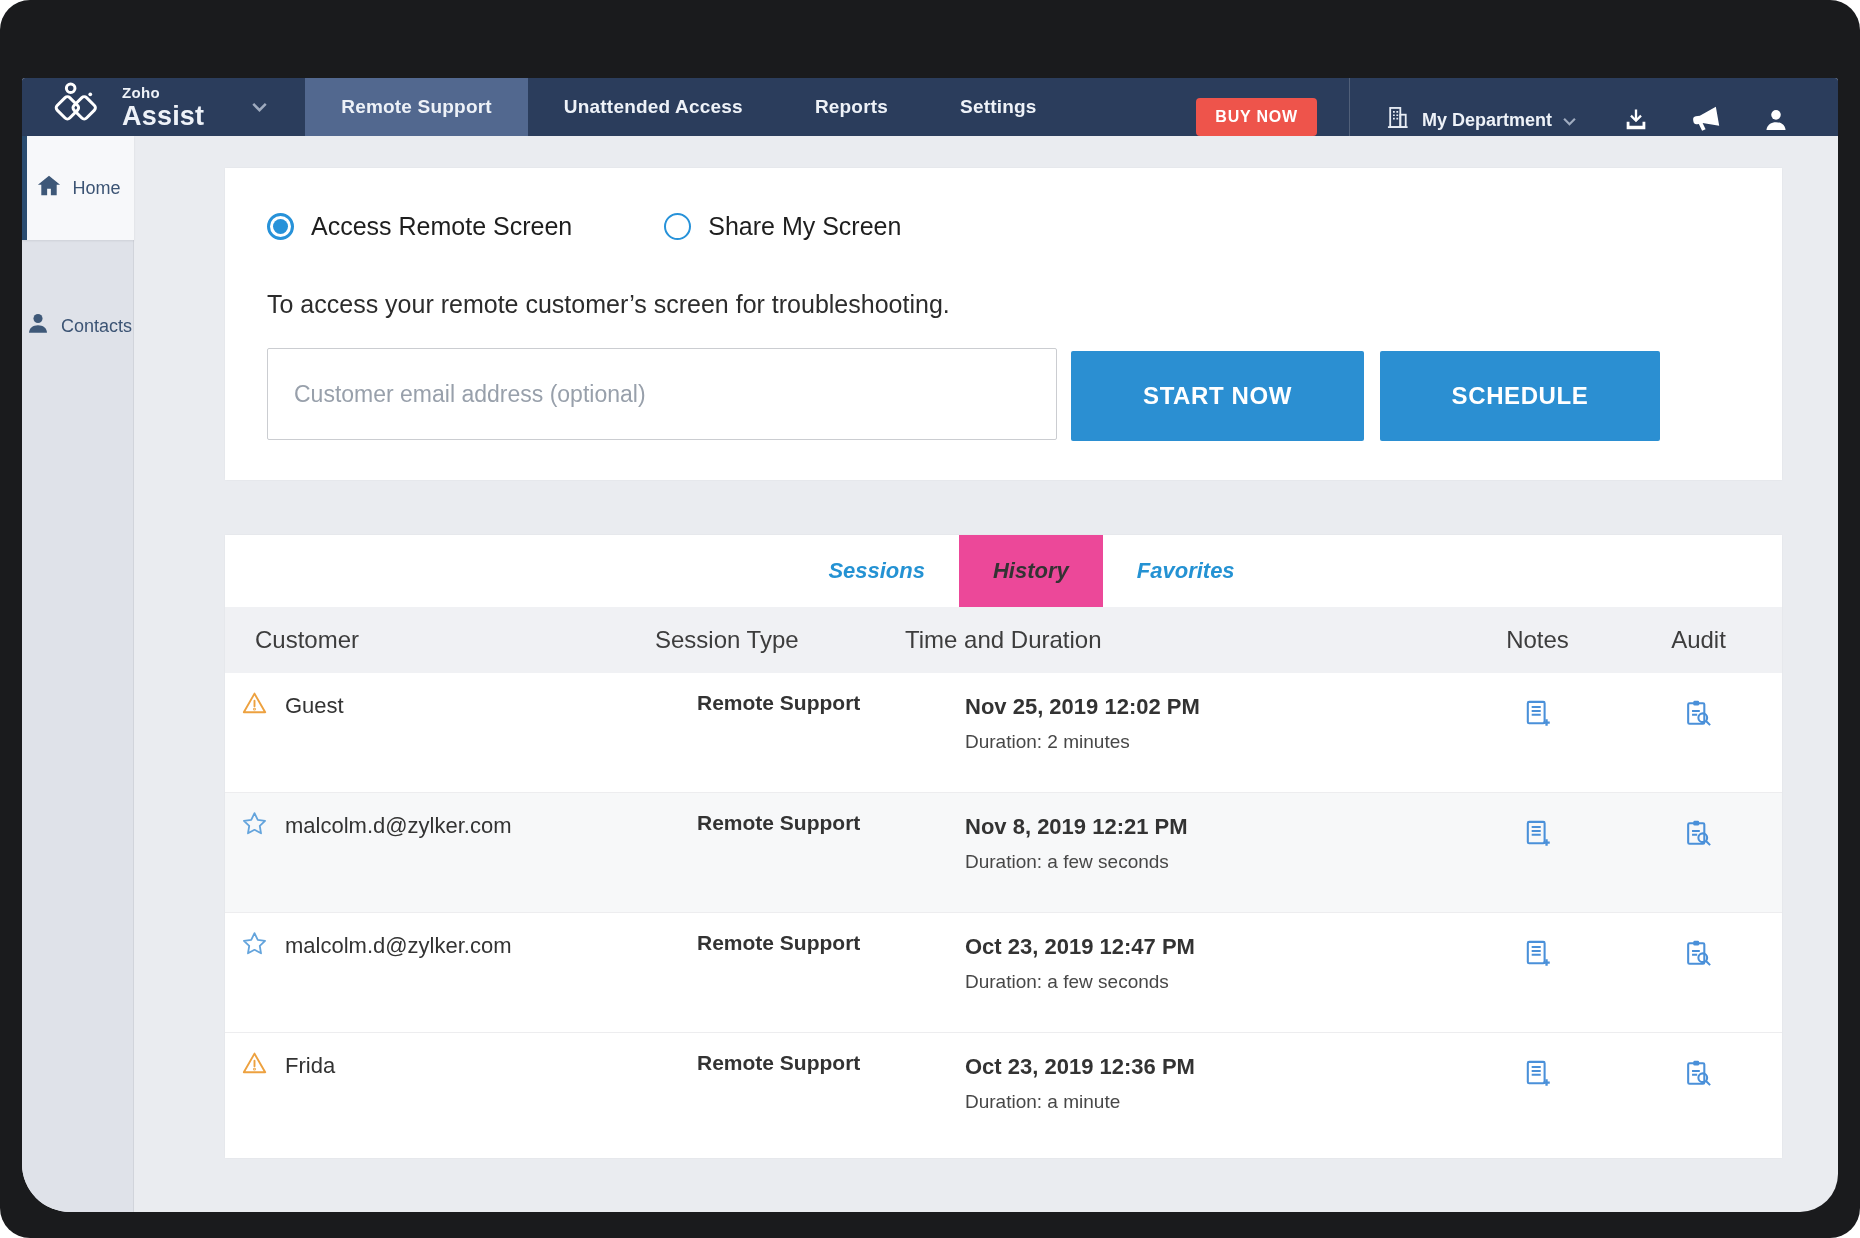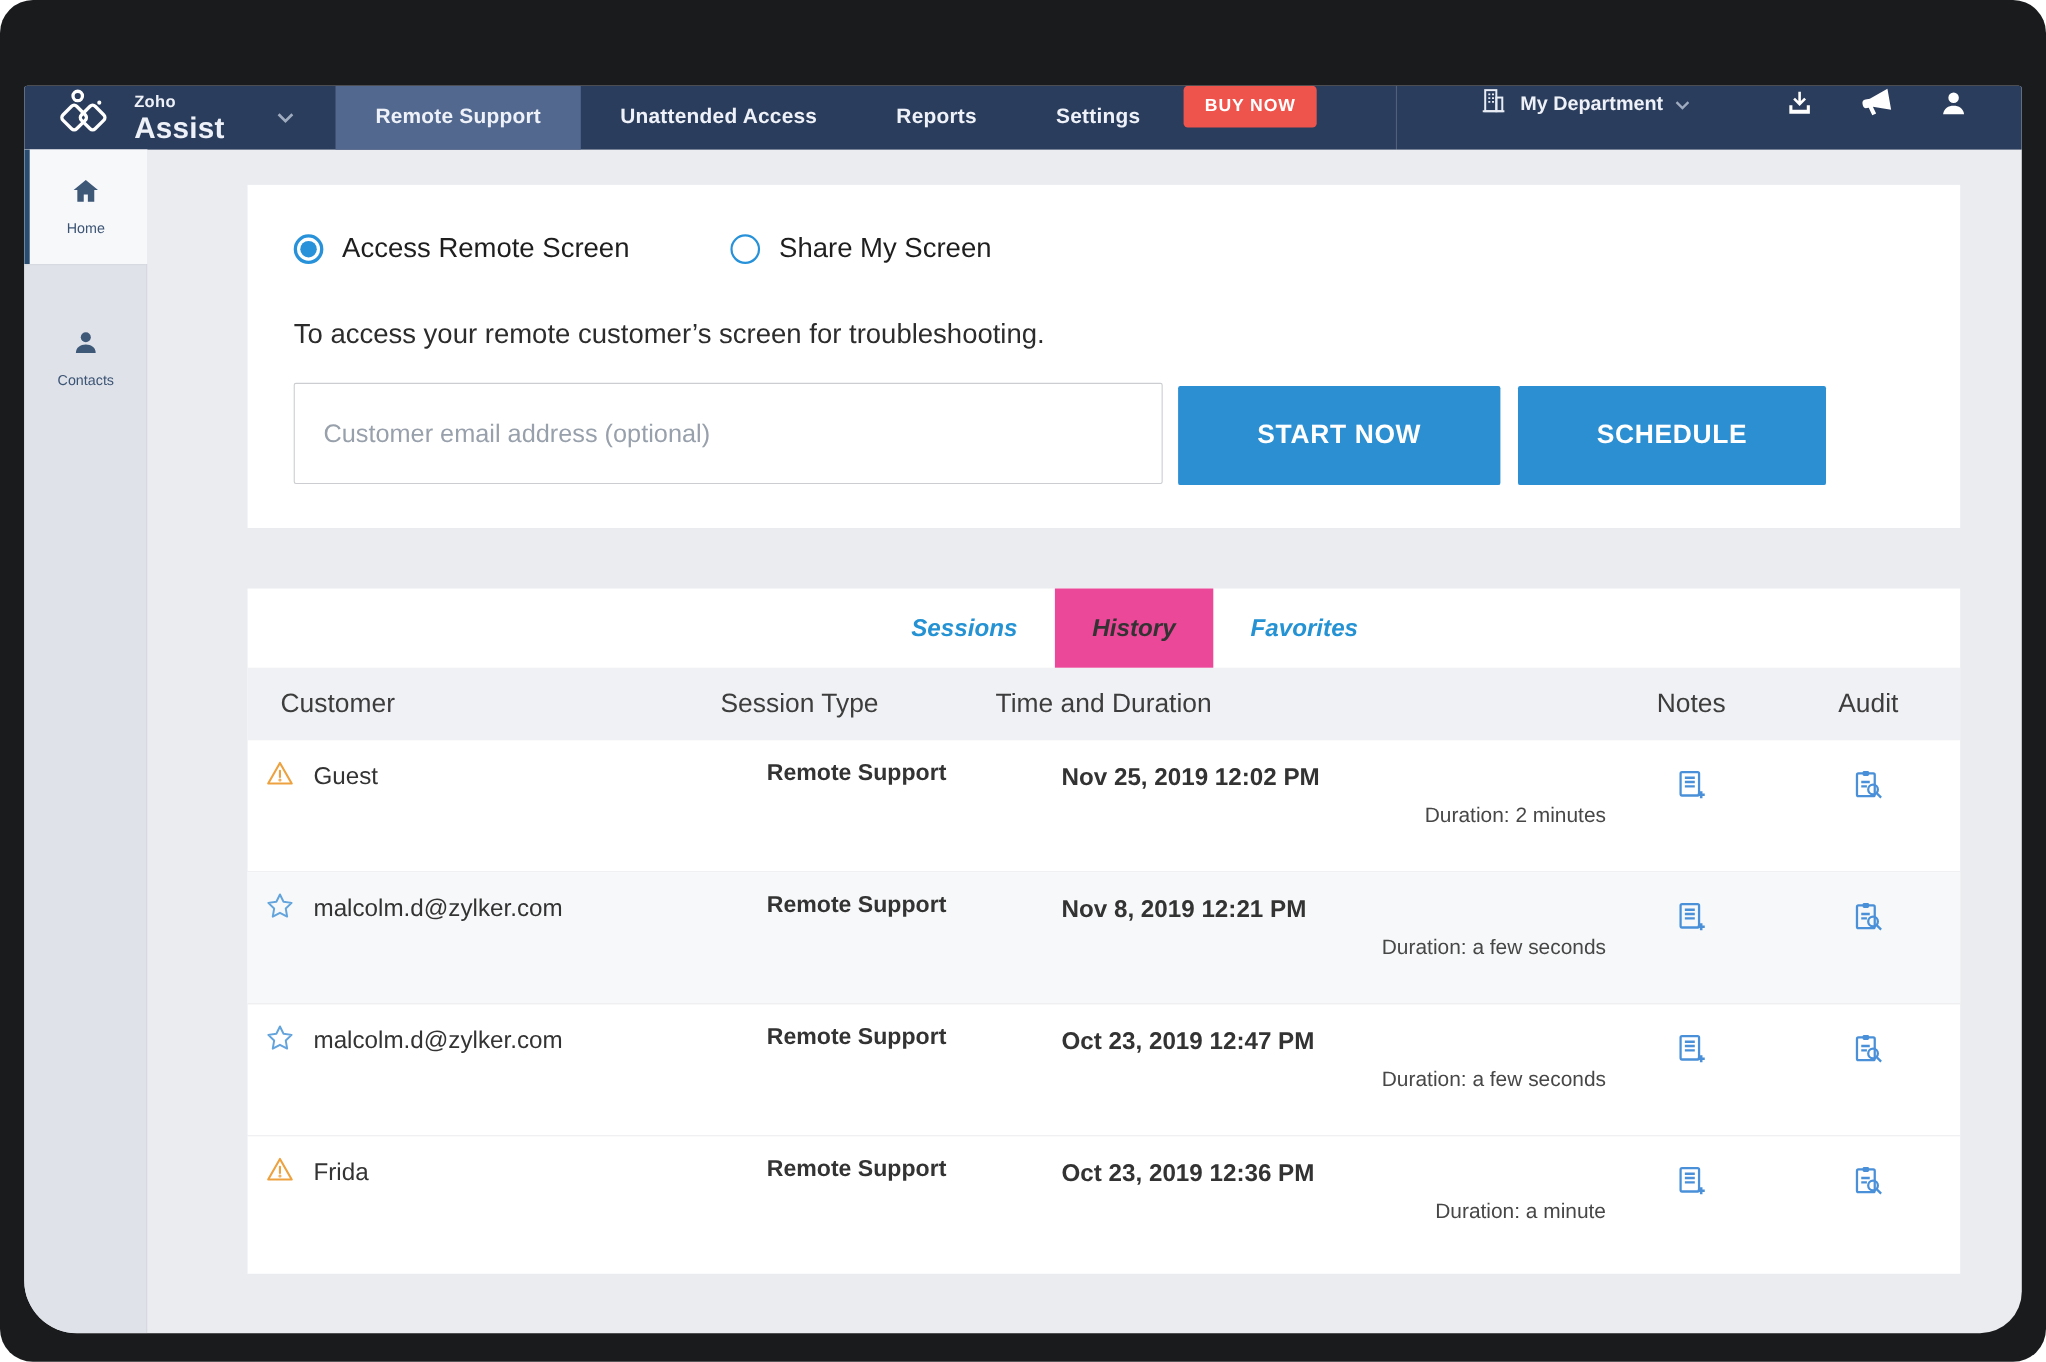--- a/index.html
+++ b/index.html
@@ -16,35 +16,35 @@
     background: var(--navbar-bg, #2b3d5c); display: flex; align-items: center; color: #eef2f8; }
   .brand { display: flex; align-items: center; gap: 14px; padding-left: 30px; }
   .brand-text { line-height: 1; }
   .brand-zoho { font-size: 15px; font-weight: 600; letter-spacing: .3px; margin-bottom: 3px; }
   .brand-assist { font-size: 27px; font-weight: 700; letter-spacing: .2px; }
   .brand-caret { margin-left: 48px; margin-right: 38px; display: flex; align-items: center; }
   .nav-tabs { display: flex; height: 100%; }
   .nav-tab { display: flex; align-items: center; padding: 0 36px; font-size: 19px;
     font-weight: 600; letter-spacing: .2px; cursor: default; }
   .nav-tab.active { background: var(--navbar-active-tab, #52688f); }
-  .nav-right { margin-left: auto; display: flex; align-items: flex-start; height: 100%; gap: 40px; }
+  .nav-right { margin-left: auto; display: flex; align-items: flex-end; height: 100%; }
   .buy-now { background: var(--buy-now-red, #ee544b); color: #fff; font-size: 16px;
     font-weight: 700; letter-spacing: .8px; padding: 10px 19px; border-radius: 4px; border: none;
     font-family: inherit; }
   .nav-divider { width: 1px; height: 100%; background: rgba(255,255,255,.18); margin-left: 32px; }
   .department { display: flex; align-items: center; gap: 11px; padding-left: 34px;
     font-size: 18px; font-weight: 600; }
   .nav-icons { display: flex; align-items: center; gap: 40px; margin: 0 48px 0 46px; }
   .nav-icons svg { display: block; }
 
   
   .sidebar { position: absolute; top: 58px; left: 0; bottom: 0; width: 112px;
     background: #dfe2e9; box-shadow: inset -1px 0 0 rgba(0,0,0,.06); }
-  .side-item { display: flex; flex-direction: column; align-items: center; justify-content: center;
-    gap: 9px; color: #3c5474; font-size: 13px; text-align: center; width: 100%; }
+  .side-item { display: flex; align-items: center; justify-content: center;
+    gap: 9px; color: #3c5474; font-size: 18px; text-align: center; width: 100%; }
   .side-item.active { background: #f7f8fa; border-left: 5px solid #2a4c70; padding-right: 5px;
     box-shadow: 0 1px 2px rgba(0,0,0,.08); }
   .side-home { height: 104px; }
   .side-contacts { margin-top: 40px; height: 92px; }
   .side-queue { margin-top: 42px; height: 112px; }
   .side-label { line-height: 1.25; max-width: 86px; }
 
   
   .panel { position: absolute; background: #fff; box-shadow: 0 0 2px rgba(0,0,0,.05); }
   .panel-launcher { left: 203px; top: 90px; width: 1557px; height: 312px; }
@@ -82,21 +82,21 @@
   .h-notes, .h-audit { text-align: center; }
   .trow { height: 120px; display: grid; grid-template-columns: 44px 370px 245px 560px 155px 1fr;
     padding-left: 16px; border-bottom: 1px solid #ededef; }
   .trow.alt { background: #f7f8f9; }
   .trow:last-child { border-bottom: none; }
   .cell-icon { padding-top: 17px; }
   .cell-customer { padding-top: 20px; font-size: 22px; color: #333; }
   .cell-type { padding-top: 18px; padding-left: 42px; font-size: 21px; font-weight: 600; color: #333; }
   .cell-time { padding-left: 65px; padding-top: 21px; }
   .time-main { font-size: 22px; font-weight: 600; color: #333; }
-  .time-duration { font-size: 19px; font-weight: 500; color: #474747; margin-top: 11px; text-align: right; }
+  .time-duration { font-size: 19px; font-weight: 500; color: #474747; margin-top: 11px; }
   .cell-notes, .cell-audit { display: flex; justify-content: center; align-items: flex-start;
     padding-top: 25px; }
   .icon-btn { background: none; border: none; padding: 0; cursor: pointer; line-height: 0; }
 </style>
 </head>
 <body>
 
 <div class="frame">
   <div class="window">
 

